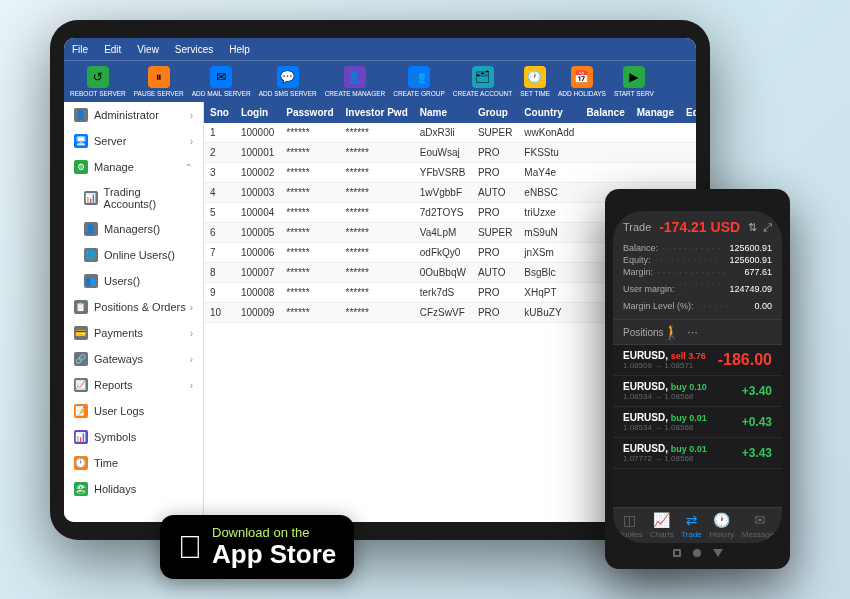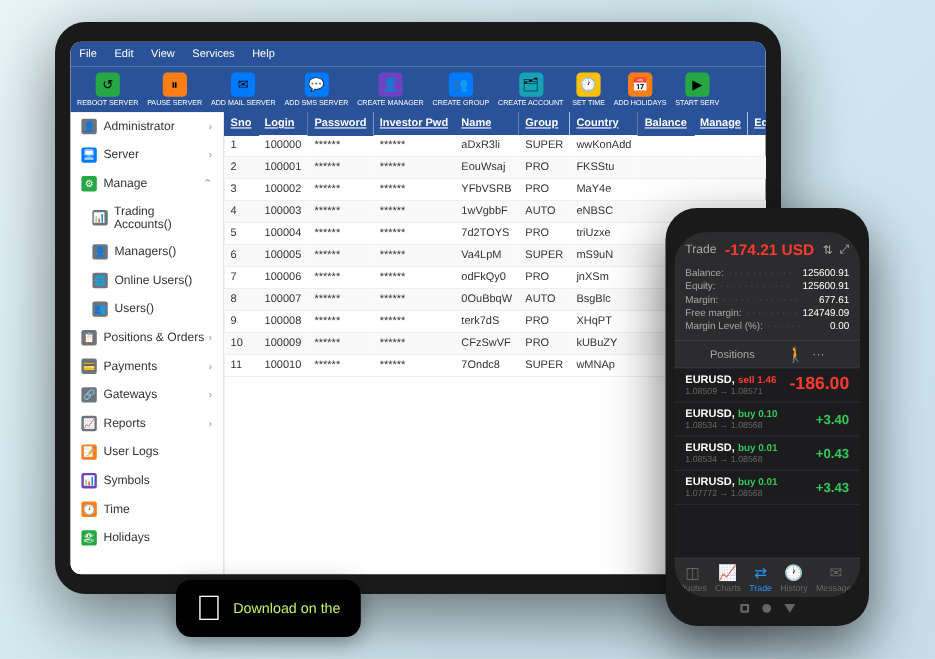--- a/index.html
+++ b/index.html
@@ -154,40 +154,39 @@
     }
     .data-table th {
       background: #2a5298;
       color: white;
       padding: 5px 6px;
       text-align: left;
       font-size: 10px;
       white-space: nowrap;
       position: sticky;
       top: 0;
-      text-decoration: underline;
     }
     .data-table td {
       padding: 4px 6px;
       border-bottom: 1px solid #eee;
       color: #333;
       font-size: 10px;
       white-space: nowrap;
     }
     .data-table tr:nth-child(even) td { background: #f9f9f9; }
 
     
     .phone {
       position: absolute;
       right: 60px;
       bottom: 30px;
       width: 185px;
       height: 380px;
       background: #1a1a1a;
-      border-radius: 29px;
+      border-radius: 14px;
       padding: 10px 8px;
       box-shadow: 0 20px 50px rgba(0,0,0,0.6);
       z-index: 10;
     }
     .phone-notch {
       width: 60px;
       height: 8px;
       background: #1a1a1a;
       border-radius: 0 0 10px 10px;
       margin: 0 auto 4px;
@@ -261,23 +260,22 @@
     }
     .stat-label { color: #aaa; font-size: 9px; }
     .stat-dots { color: #555; font-size: 9px; flex: 1; margin: 0 4px; overflow: hidden; }
     .stat-value { color: #fff; font-size: 9px; }
 
     .positions-header {
       background: #2c2c2e;
       padding: 4px 10px;
       display: flex;
       align-items: center;
-      justify-content: center;
+      justify-content: flex-start;
       border-bottom: 1px solid #3a3a3c;
-      gap: 29px;
     }
     .positions-label { color: #aaa; font-size: 10px; }
 
     .positions-list {
       background: #1c1c1e;
       flex: 1;
       overflow-y: auto;
     }
     .position-item {
       padding: 5px 10px;
@@ -643,32 +641,20 @@
                 <td>100009</td>
                 <td>******</td>
                 <td>******</td>
                 <td>CFzSwVF</td>
                 <td>PRO</td>
                 <td>kUBuZY</td>
                 <td></td>
                 <td></td>
                 <td></td>
               </tr>
-              <tr>
-                <td>11</td>
-                <td>100010</td>
-                <td>******</td>
-                <td>******</td>
-                <td>7Ondc8</td>
-                <td>SUPER</td>
-                <td>wMNAp</td>
-                <td></td>
-                <td></td>
-                <td></td>
-              </tr>
             </tbody>
         </table>
       </div>
     </div>
   </div>
 </div>
 
 <div class="phone">
   <div class="phone-notch"></div>
   <div class="phone-screen">
@@ -691,41 +677,41 @@
           <span class="stat-label">Equity:</span>
           <span class="stat-dots">· · · · · · · · · · · ·</span>
           <span class="stat-value">125600.91</span>
         </div>
         <div class="stat-row">
           <span class="stat-label">Margin:</span>
           <span class="stat-dots">· · · · · · · · · · · · ·</span>
           <span class="stat-value">677.61</span>
         </div>
         <div class="stat-row">
-          <span class="stat-label">Free margin:</span>
+          <span class="stat-label">User margin:</span>
           <span class="stat-dots">· · · · · · · · ·</span>
           <span class="stat-value">124749.09</span>
         </div>
         <div class="stat-row">
           <span class="stat-label">Margin Level (%):</span>
           <span class="stat-dots">· · · · · ·</span>
           <span class="stat-value">0.00</span>
         </div>
       </div>
       <div class="positions-header">
         <span class="positions-label">Positions</span>
         <div style="display:flex;gap:6px;align-items:center">
           <span style="color:#aaa;font-size:14px">🚶</span>
           <span style="color:#aaa;font-size:11px">···</span>
         </div>
       </div>
       <div class="positions-list" id="positions-list">
           <div class="position-item">
     <div class="pos-left">
-      <div class="pos-symbol">EURUSD, <span class="pos-type-sell">sell 1.46</span></div>
+      <div class="pos-symbol">EURUSD, <span class="pos-type-sell">sell 3.76</span></div>
       <div class="pos-prices">1.08509 → 1.08571</div>
     </div>
     <div class="pos-pnl-neg">-186.00</div>
   </div>
           <div class="position-item">
     <div class="pos-left">
       <div class="pos-symbol">EURUSD, <span class="pos-type-buy">buy 0.10</span></div>
       <div class="pos-prices">1.08534 → 1.08568</div>
     </div>
     <div class="pos-pnl-pos">+3.40</div>
@@ -773,14 +759,15 @@
     <div class="phone-home-square"></div>
     <div class="phone-home-dot"></div>
     <div class="phone-home-triangle"></div>
   </div>
 </div>
 
 <div class="app-store-btn">
   <div class="apple-logo"></div>
   <div class="app-store-text">
     <span class="app-store-top">Download on the</span>
+    <span class="app-store-bottom">App Store</span>
   </div>
 </div>
 
 </body></html>

